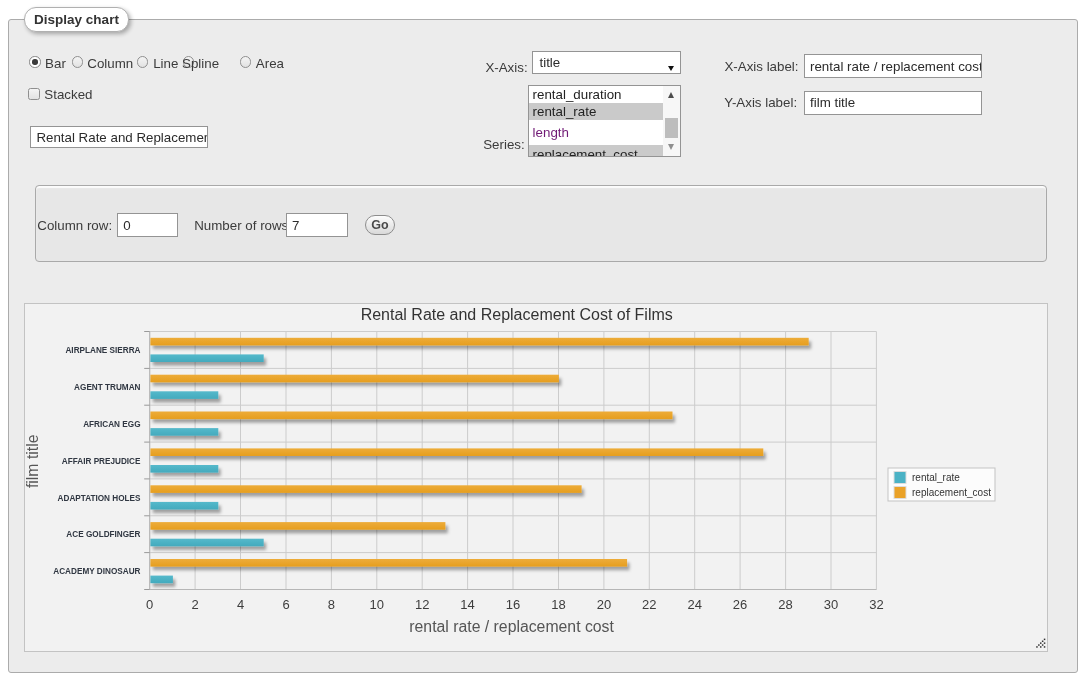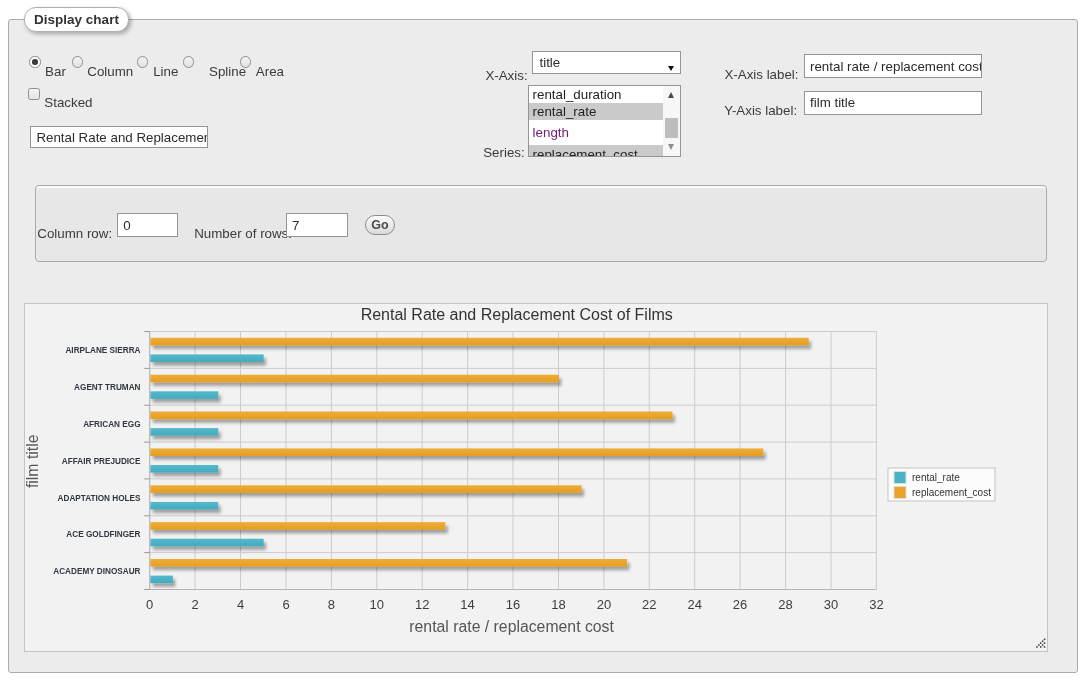--- a/index.html
+++ b/index.html
@@ -1,19 +1,19 @@
 <!DOCTYPE html>
 <html><head>
 <meta charset="utf-8">
 <style>
 * { margin:0; padding:0; box-sizing:border-box; }
 html,body { width:1081px; height:681px; background:#ffffff; font-family:"Liberation Sans",sans-serif; }
 #root { position:relative; width:1081px; height:681px; overflow:hidden; }
 .abs { position:absolute; }
-.lbl { position:absolute; font-size:13.33px; line-height:15px; color:#3b3b3b; white-space:nowrap;margin-top:8px; }
+.lbl { position:absolute; font-size:13.33px; line-height:15px; color:#3b3b3b; white-space:nowrap; }
 .inp { position:absolute; background:#fff; border:1px solid #949494; font-size:13.33px; color:#2b2b2b;
        padding:0 5px; display:flex; align-items:center; white-space:nowrap; overflow:hidden; }
 </style>
 </head>
 <body>
 <div id="root">
 
   <div class="abs" style="left:8px; top:19px; width:1070px; height:654px; background:#ececec;
        border:1px solid #ababab; border-radius:3px;"></div>
 
@@ -23,21 +23,21 @@
 
   <div class="abs" style="left:29.3px; top:56.4px; width:11.3px; height:11.3px; border:1px solid #858585; border-radius:50%; background:#fff;"></div>
   <div class="abs" style="left:32.3px; top:59.4px; width:5.3px; height:5.3px; border-radius:50%; background:#3b3b3b;"></div>
   <div class="abs" style="left:71.8px; top:56.4px; width:11.3px; height:11.3px; border:1px solid #8f8f8f; border-radius:50%; background:linear-gradient(#f4f4f4,#e2e2e2);"></div>
   <div class="abs" style="left:137.2px; top:56.4px; width:11.3px; height:11.3px; border:1px solid #8f8f8f; border-radius:50%; background:linear-gradient(#f4f4f4,#e2e2e2);"></div>
   <div class="abs" style="left:183.0px; top:56.4px; width:11.3px; height:11.3px; border:1px solid #8f8f8f; border-radius:50%; background:linear-gradient(#f4f4f4,#e2e2e2);"></div>
   <div class="abs" style="left:239.9px; top:56.4px; width:11.3px; height:11.3px; border:1px solid #8f8f8f; border-radius:50%; background:linear-gradient(#f4f4f4,#e2e2e2);"></div>
   <div class="lbl" style="left:45.1px; top:55.6px;">Bar</div>
   <div class="lbl" style="left:87.3px; top:55.6px;">Column</div>
   <div class="lbl" style="left:153.2px; top:55.6px;">Line</div>
-  <div class="lbl" style="left:209px; top:55.6px;">Spline</div>
+  <div class="lbl" style="left:182px; top:55.6px;">Spline</div>
   <div class="lbl" style="left:255.8px; top:55.6px;">Area</div>
 
   <div class="abs" style="left:28.4px; top:88.3px; width:11.4px; height:11.4px; border:1px solid #8f8f8f; border-radius:2.5px; background:linear-gradient(#f4f4f4,#e2e2e2);"></div>
   <div class="lbl" style="left:44.3px; top:87.2px;">Stacked</div>
 
   <div class="inp" style="left:30.4px; top:126px; width:177.4px; height:22px;">Rental Rate and Replacement Cost of Films</div>
 
   <div class="lbl" style="left:427.6px; top:60.2px; width:100px; text-align:right;">X-Axis:</div>
   <div class="inp" style="left:531.5px; top:51px; width:149.5px; height:23px; padding-left:7px;">title</div>
   <div class="abs" style="left:667.5px; top:65.6px; width:0; height:0; border-left:3.9px solid transparent; border-right:3.9px solid transparent; border-top:5.8px solid #101010;"></div>

